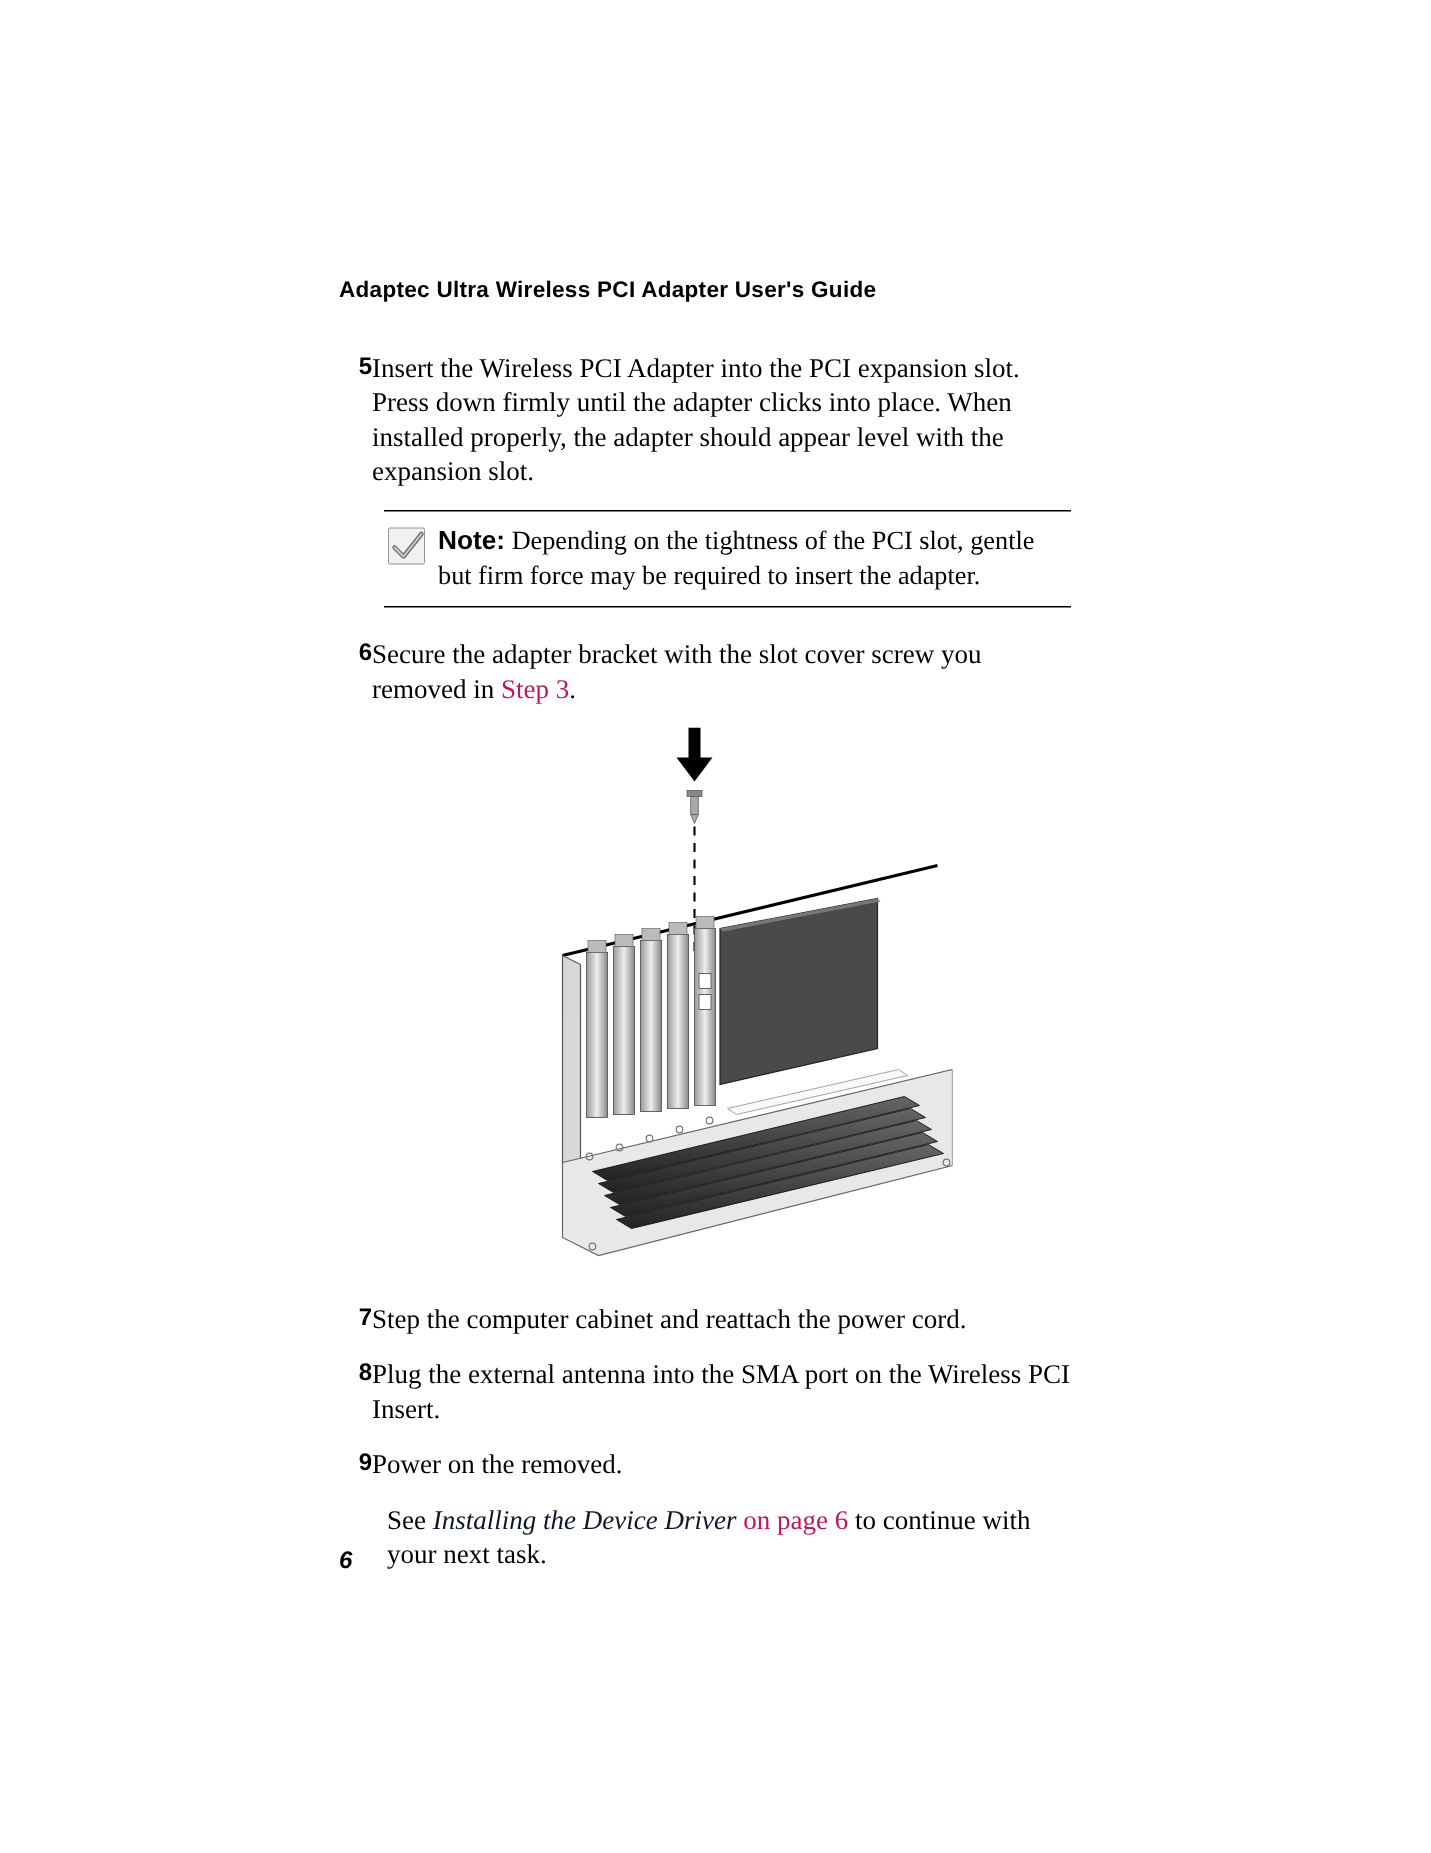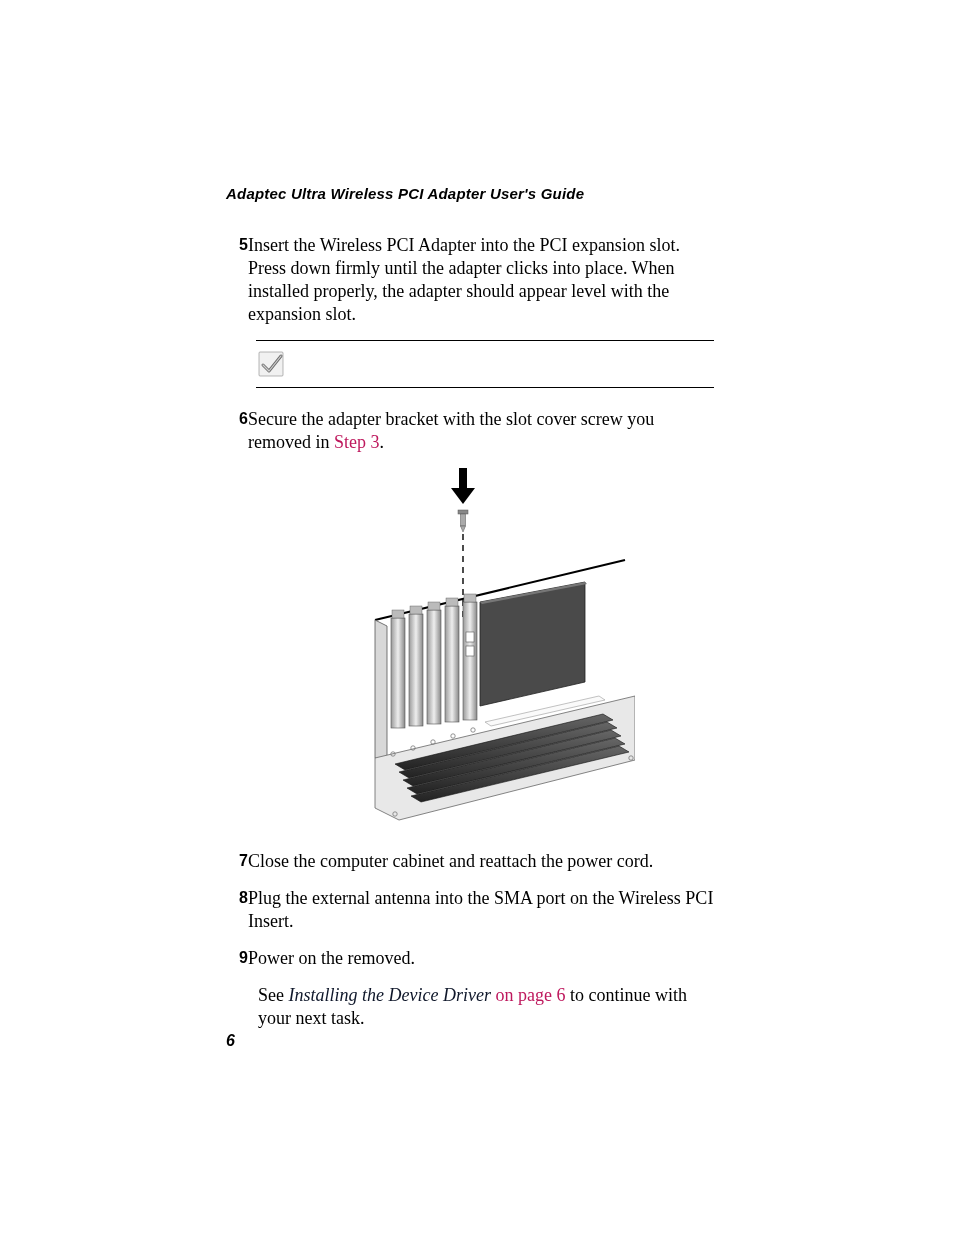--- a/index.html
+++ b/index.html
@@ -13,21 +13,20 @@
   }
   .page {
     position: relative;
     width: 954px;
     height: 1235px;
     box-sizing: border-box;
     padding: 185px 240px 0 226px;
   }
   .running-head {
     font-family: Arial, Helvetica, sans-serif;
-    font-style: italic;
     font-weight: bold;
     font-size: 15px;
     letter-spacing: 0.2px;
     margin-bottom: 32px;
   }
   .step {
     display: flex;
     align-items: flex-start;
     margin-bottom: 14px;
   }
@@ -114,20 +113,23 @@
     <div class="step-body">Insert the Wireless PCI Adapter into the PCI expansion slot. Press down firmly until the adapter clicks into place. When installed properly, the adapter should appear level with the expansion slot.</div>
   </div>
 
   <div class="note-block">
     <div class="note-icon">
       <svg viewBox="0 0 26 26" width="26" height="26">
         <rect x="1" y="1" width="24" height="24" fill="#f1f1f1" stroke="#888" stroke-width="0.6" rx="1"></rect>
         <path d="M5 14 L11 20 L23 5" fill="none" stroke="#6f6f6f" stroke-width="3" stroke-linecap="round" stroke-linejoin="round"></path>
         <path d="M5 14 L11 20 L23 5" fill="none" stroke="#cfcfcf" stroke-width="1.2" stroke-linecap="round" stroke-linejoin="round"></path>
       </svg>
+    </div>
+    <div class="note-text">
+      <span class="note-label">Note:</span><span> Depending on the tightness of the PCI slot, gentle but firm force may be required to insert the adapter.</span>
     </div>
   </div>
 
   <div class="step">
     <div class="step-num">6</div>
     <div class="step-body">
       <span>Secure the adapter bracket with the slot cover screw you removed in </span><span class="link">Step 3</span><span>.</span>
     </div>
   </div>
 
@@ -216,21 +218,21 @@
           <circle cx="138" cy="262" r="2.2"></circle>
           <circle cx="296" cy="290" r="2.2"></circle>
           <circle cx="60" cy="346" r="2.2"></circle>
         </g>
       </g>
     </svg>
   </div>
 
   <div class="step">
     <div class="step-num">7</div>
-    <div class="step-body">Close the computer cabinet and reattach the power cord.</div>
+    <div class="step-body">Step the computer cabinet and reattach the power cord.</div>
   </div>
 
   <div class="step">
     <div class="step-num">8</div>
     <div class="step-body">Plug the external antenna into the SMA port on the Wireless PCI Insert.</div>
   </div>
 
   <div class="step">
     <div class="step-num">9</div>
     <div class="step-body">Power on the removed.</div>

